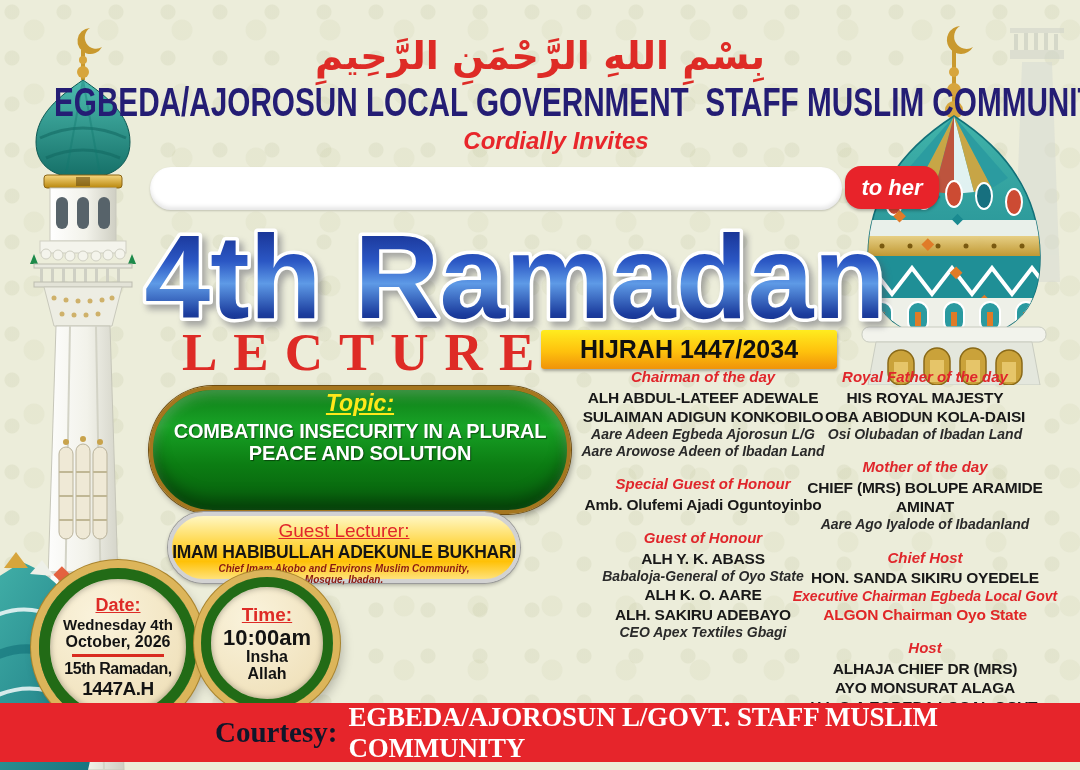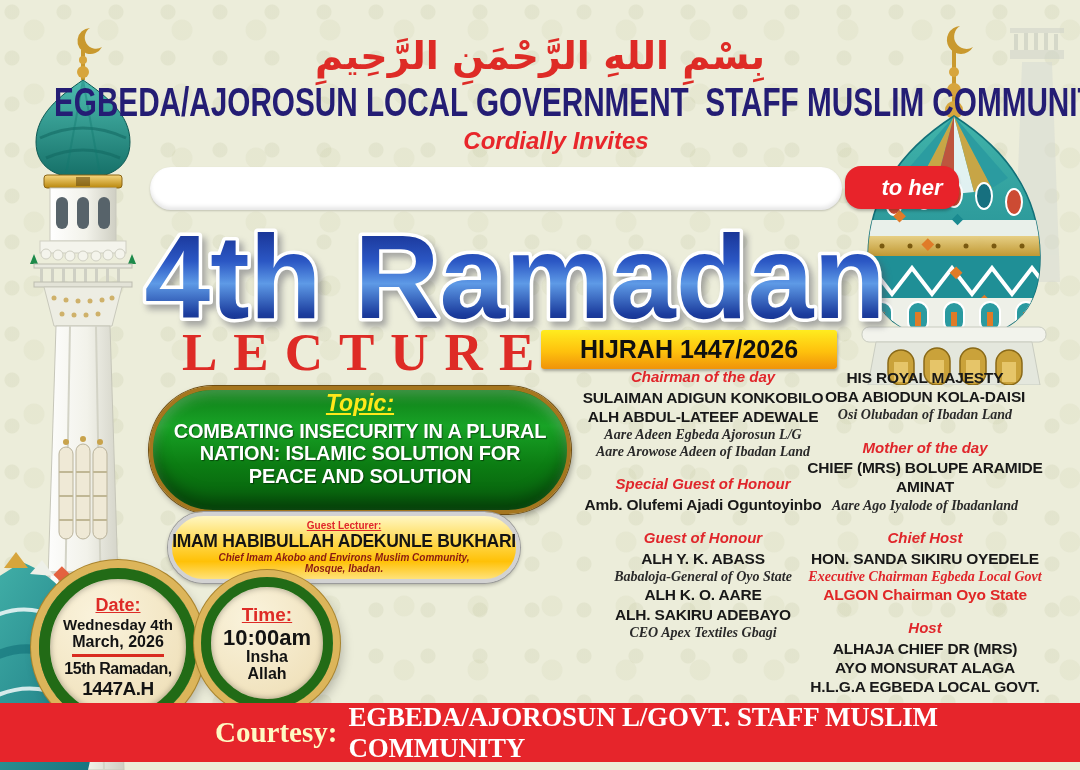--- a/index.html
+++ b/index.html
@@ -17,21 +17,21 @@
   .org-title{top:84px;left:0;width:100%;text-align:center;white-space:pre;
     font-size:33px;font-weight:800;color:#241d74;transform:scale(.9,1.22);}
   .invites{top:127px;left:16px;width:100%;text-align:center;
     font-size:24px;font-weight:800;font-style:italic;color:#e8262b;}
   
   .name-bar{left:150px;top:167px;width:692px;height:43px;border-radius:21px;border:none;
     background:#fff;box-shadow:inset 0 -3px 4px rgba(0,0,0,.10),0 1px 2px rgba(0,0,0,.18);
     outline:none;padding:0 20px;font-size:20px;box-sizing:border-box;}
   .to-her{left:845px;top:166px;width:94px;height:43px;border-radius:16px;background:#e8232a;
     color:#fff;font-weight:800;font-style:italic;font-size:22px;display:flex;
-    align-items:center;justify-content:center;box-shadow:0 2px 3px rgba(0,0,0,.25);padding-left:20px;}
+    align-items:center;justify-content:center;box-shadow:0 2px 3px rgba(0,0,0,.25);}
   
   .title-svg{left:110px;top:208px;filter:drop-shadow(4px 5px 3px rgba(80,80,95,.45));}
   .lecture{left:182px;top:322px;font-family:"Liberation Serif",serif;font-weight:bold;
     font-size:53px;letter-spacing:16px;color:#de2b26;}
   .hijrah{left:541px;top:330px;width:296px;height:39px;border-radius:3px;
     background:linear-gradient(180deg,#ffec1f 0%,#fec10d 55%,#f0930a 100%);
     color:#101010;font-weight:800;font-size:25px;display:flex;align-items:center;
     justify-content:center;box-shadow:1px 2px 3px rgba(0,0,0,.30);}
   
   .topic{left:149px;top:386px;width:422px;height:128px;border-radius:64px;box-sizing:border-box;
@@ -41,21 +41,21 @@
       inset 0 -10px 16px rgba(0,0,0,.35),2px 3px 6px rgba(0,0,0,.35);}
   .topic-label{font-size:23px;font-weight:800;font-style:italic;color:#ffe81a;
     text-decoration:underline;margin-bottom:3px;}
   .topic-line{color:#fff;font-weight:900;font-size:20px;line-height:1.12;
     letter-spacing:-.2px;text-shadow:1px 1px 1px rgba(0,0,0,.45);}
   
   .lecturer{left:168px;top:512px;width:352px;height:71px;border-radius:36px;box-sizing:border-box;
     border:4px solid #d2d2d2;text-align:center;padding-top:4px;
     background:linear-gradient(180deg,#fff7c2 0%,#ffd84d 42%,#ffc107 72%,#ffe27a 100%);
     box-shadow:0 0 0 1px #9a9a9a,0 2px 4px rgba(0,0,0,.30);}
-  .lect-label{font-size:10px;font-weight:700;color:#e0262b;text-decoration:underline;}
+  .lect-label{font-size:19px;font-weight:400;color:#e0262b;text-decoration:underline;}
   .lect-name{font-size:17.5px;font-weight:800;color:#141414;letter-spacing:-.3px;}
   .lect-sub{font-size:10px;font-weight:700;font-style:italic;color:#8a1a12;line-height:1.1;}
   
   .circle{border-radius:50%;box-sizing:border-box;display:flex;flex-direction:column;
     align-items:center;justify-content:center;text-align:center;
     background:radial-gradient(circle at 35% 28%,#faf3dc,#eddcb2);}
   .date-circle{left:39px;top:568px;width:158px;height:158px;border:11px solid #226b16;
     box-shadow:0 0 0 8px #dcb55a,0 0 0 9px #a8832c,4px 6px 12px 6px rgba(0,0,0,.25),
       inset 0 0 6px rgba(0,0,0,.35);}
   .time-circle{left:201px;top:577px;width:132px;height:132px;border:10px solid #226b16;
@@ -72,28 +72,28 @@
   .time-big{font-size:22px;font-weight:900;color:#131313;line-height:1.05;}
   .time-sub{font-size:16px;font-weight:700;color:#131313;line-height:1.05;}
   
   .col{text-align:center;}
   .col-left{left:565px;top:368px;width:276px;}
   .col-right{left:780px;top:368px;width:290px;}
   .sec{margin-bottom:15px;}
   .sec-title{font-style:italic;font-weight:700;font-size:15px;line-height:1.25;
     color:#e0262b;margin-bottom:1px;}
   .sec-name{font-weight:700;font-size:15.5px;line-height:1.24;color:#181818;letter-spacing:-.2px;}
-  .sec-role{font-style:italic;font-weight:700;font-size:14px;line-height:1.22;color:#2a2a2a;font-family:Liberation Serif, serif;}
+  .sec-role{font-style:italic;font-weight:700;font-size:14px;line-height:1.22;color:#2a2a2a;}
   .red-role{color:#e0262b;}
   .red-name{color:#e02626;}
   
   .footer{left:0;top:703px;width:1080px;height:59px;background:#e6252b;display:flex;
     align-items:center;justify-content:center;padding-left:215px;box-sizing:border-box;gap:11px;
     font-family:"Liberation Serif",serif;}
-  .courtesy-label{color:#fef9c3;font-size:29px;font-weight:700;}
+  .courtesy-label{color:#0f172a;font-size:29px;font-weight:700;}
   .courtesy-text{color:#ffffff;font-size:27px;font-weight:700;letter-spacing:-.2px;}
 </style>
 </head>
 <body>
 
 <div class="canvas">
 
   <svg class="abs" style="left:0;top:26px;" width="165" height="744" viewBox="0 0 165 744">
     <defs>
       <linearGradient id="shaftG" x1="0" y1="0" x2="1" y2="0">
@@ -338,76 +338,76 @@
         <stop offset="0" stop-color="#0d1e78"></stop>
           <stop offset=".38" stop-color="#2b57c4"></stop>
         <stop offset=".55" stop-color="#5e9ae6"></stop>
           <stop offset=".78" stop-color="#1c3d9e"></stop>
         <stop offset="1" stop-color="#0a1660"></stop>
       </linearGradient>
     </defs>
     <text x="405" y="110" text-anchor="middle" font-family="Liberation Sans, sans-serif" font-size="118" font-weight="bold" fill="url(#titleGrad)" stroke="#ffffff" stroke-width="7" stroke-linejoin="round" paint-order="stroke">4th Ramadan</text>
   </svg>
   <div class="abs lecture">LECTURE</div>
-  <div class="abs hijrah">HIJRAH 1447/2026</div>
+  <div class="abs hijrah">HIJRAH 1447/2034</div>
 
   <div class="abs topic">
     <div class="topic-label">Topic:</div>
     <div class="topic-line">COMBATING INSECURITY IN A PLURAL</div>
-    <div class="topic-line">NATION: ISLAMIC SOLUTION FOR</div>
     <div class="topic-line">PEACE AND SOLUTION</div>
   </div>
 
   <div class="abs lecturer">
     <div class="lect-label">Guest Lecturer:</div>
     <div class="lect-name">IMAM HABIBULLAH ADEKUNLE BUKHARI</div>
     <div class="lect-sub">Chief Imam Akobo and Environs Muslim Community,</div>
     <div class="lect-sub">Mosque, Ibadan.</div>
   </div>
 
   <div class="abs circle date-circle">
     <div class="circ-label">Date:</div>
     <div class="date-l1">Wednesday 4th</div>
-    <div class="date-l2">March, 2026</div>
+    <div class="date-l2">October, 2026</div>
     <div class="date-divider"></div>
     <div class="date-l3">15th Ramadan,</div>
     <div class="date-l4">1447A.H</div>
   </div>
 
   <div class="abs circle time-circle">
     <div class="circ-label">Time:</div>
     <div class="time-big">10:00am</div>
     <div class="time-sub">Insha</div>
     <div class="time-sub">Allah</div>
   </div>
 
   <div class="abs col col-left">
     <div class="sec">
       <div class="sec-title">Chairman of the day</div>
+      <div class="sec-name">ALH ABDUL-LATEEF ADEWALE</div>
       <div class="sec-name">SULAIMAN ADIGUN KONKOBILO</div>
-      <div class="sec-name">ALH ABDUL-LATEEF ADEWALE</div>
       <div class="sec-role">Aare Adeen Egbeda Ajorosun L/G</div>
       <div class="sec-role">Aare Arowose Adeen of Ibadan Land</div>
     </div>
     <div class="sec">
       <div class="sec-title">Special Guest of Honour</div>
       <div class="sec-name">Amb. Olufemi Ajadi Oguntoyinbo</div>
     </div>
     <div class="sec">
       <div class="sec-title">Guest of Honour</div>
       <div class="sec-name">ALH Y. K. ABASS</div>
       <div class="sec-role">Babaloja-General of Oyo State</div>
       <div class="sec-name">ALH K. O. AARE</div>
       <div class="sec-name">ALH. SAKIRU ADEBAYO</div>
       <div class="sec-role">CEO Apex Textiles Gbagi</div>
     </div>
   </div>
 
   <div class="abs col col-right">
     <div class="sec">
+      <div class="sec-title">Royal Father of the day</div>
       <div class="sec-name">HIS ROYAL MAJESTY</div>
       <div class="sec-name">OBA ABIODUN KOLA-DAISI</div>
       <div class="sec-role">Osi Olubadan of Ibadan Land</div>
     </div>
     <div class="sec">
       <div class="sec-title">Mother of the day</div>
       <div class="sec-name">CHIEF (MRS) BOLUPE ARAMIDE AMINAT</div>
       <div class="sec-role">Aare Ago Iyalode of Ibadanland</div>
     </div>
     <div class="sec">

